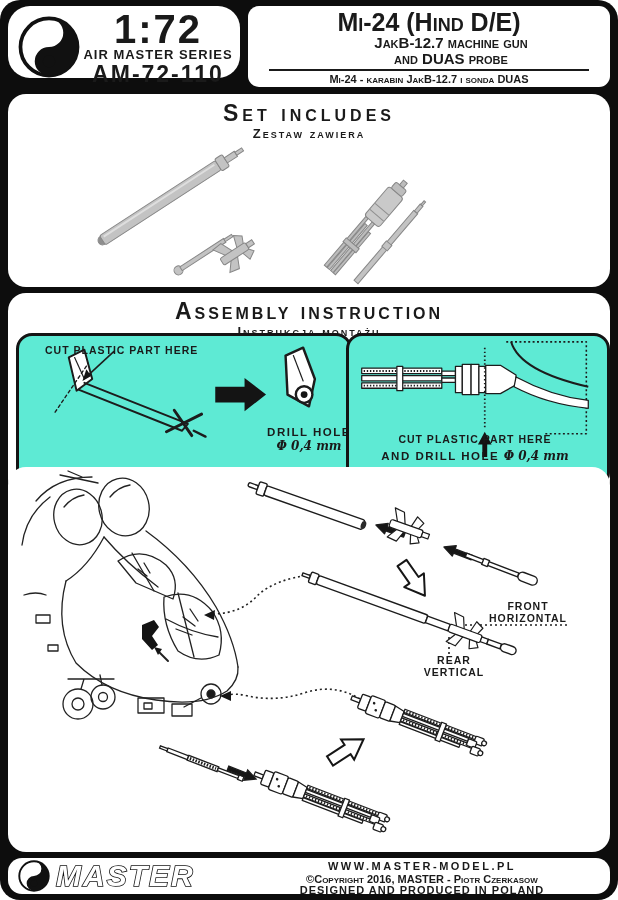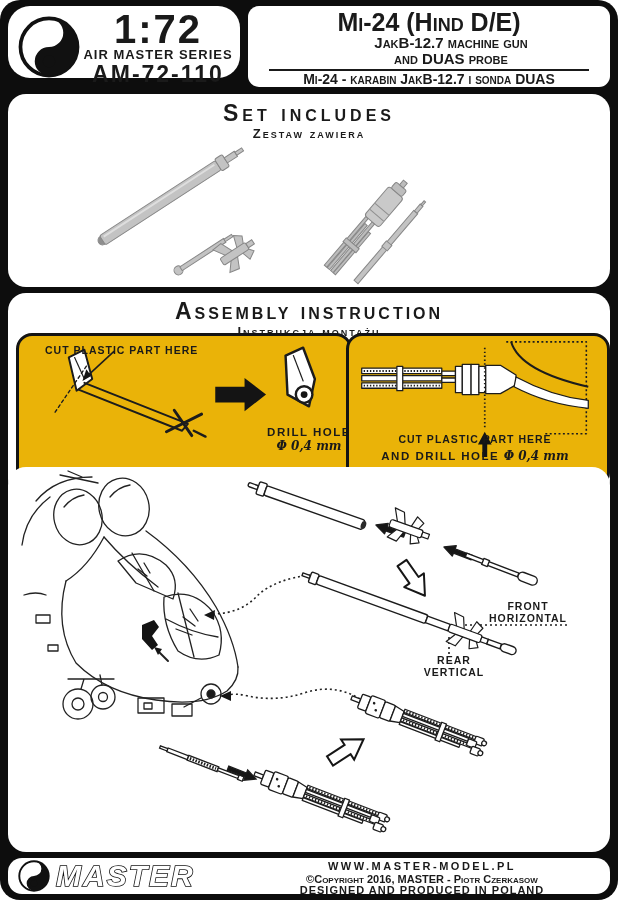--- a/index.html
+++ b/index.html
@@ -12,29 +12,29 @@
   
   #hdrL{left:8px;top:6px;width:232px;height:72px;border-radius:22px;}
   .scale1{font-size:40px;font-weight:bold;letter-spacing:2px;line-height:36px;}
   .series{font-size:13px;font-weight:bold;letter-spacing:1px;line-height:15px;}
   .code{font-size:23px;font-weight:bold;letter-spacing:2px;line-height:24px;}
   
   #hdrR{left:248px;top:6px;width:362px;height:81px;border-radius:11px;}
   .title1{font-size:25px;font-weight:bold;line-height:26px;}
   .sub1{font-size:15px;font-weight:bold;line-height:16px;padding-left:44px;}
   .hrline{border:0;border-top:2px solid #1a1a1a;width:320px;margin:2px auto 1px auto;}
-  .subpl{font-size:14px;font-weight:bold;line-height:14px;}
+  .subpl{font-size:11px;font-weight:bold;line-height:14px;}
   
   .secT{font-size:23px;font-weight:bold;letter-spacing:4px;line-height:25px;}
   .secS{font-size:13px;font-weight:bold;letter-spacing:2px;line-height:15px;}
   
   #setP{left:8px;top:94px;width:602px;height:193px;}
   
   #asmP{left:8px;top:293px;width:602px;height:204px;overflow:hidden;}
-  .cell{position:absolute;top:40px;height:150px;background:#eab308;border:3px solid #141414;border-radius:16px;}
+  .cell{position:absolute;top:40px;height:150px;background:#5eead4;border:3px solid #141414;border-radius:16px;}
   .cutlbl{font-size:10.5px;font-weight:bold;letter-spacing:1px;}
   .drill{font-size:11.5px;font-weight:bold;letter-spacing:1.5px;}
   .phi{font-family:"DejaVu Serif",serif;font-style:italic;font-size:12px;font-weight:bold;}
   
   #diaP{left:8px;top:467px;width:602px;height:385px;}
   .dlabel{font-size:10.5px;font-weight:bold;letter-spacing:1px;line-height:11.5px;text-align:center;}
   
   #ftP{left:8px;top:858px;width:602px;height:36px;border-radius:14px;}
   .url{font-size:11px;font-weight:bold;letter-spacing:2.5px;line-height:15px;}
   .copy{font-size:11px;font-weight:bold;line-height:11px;}

